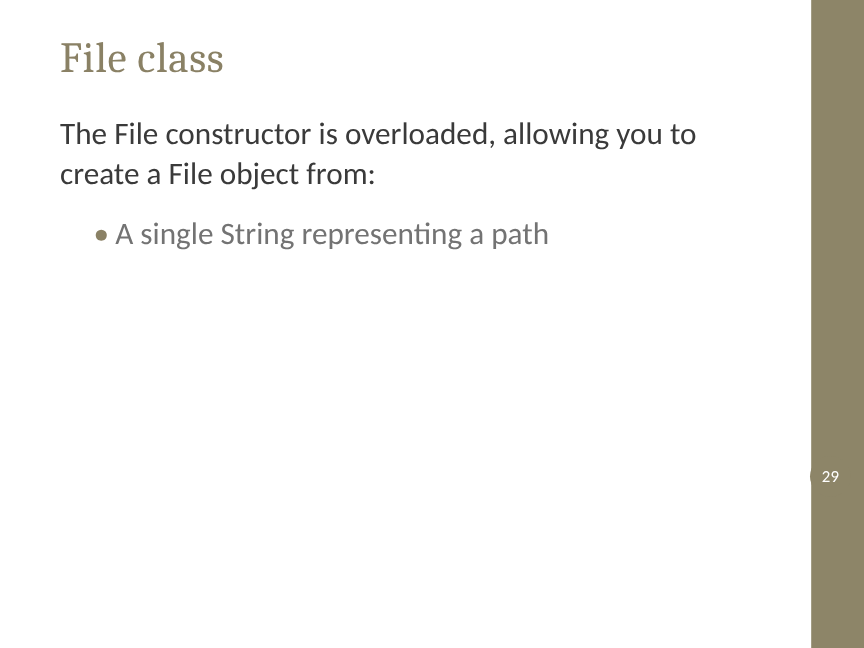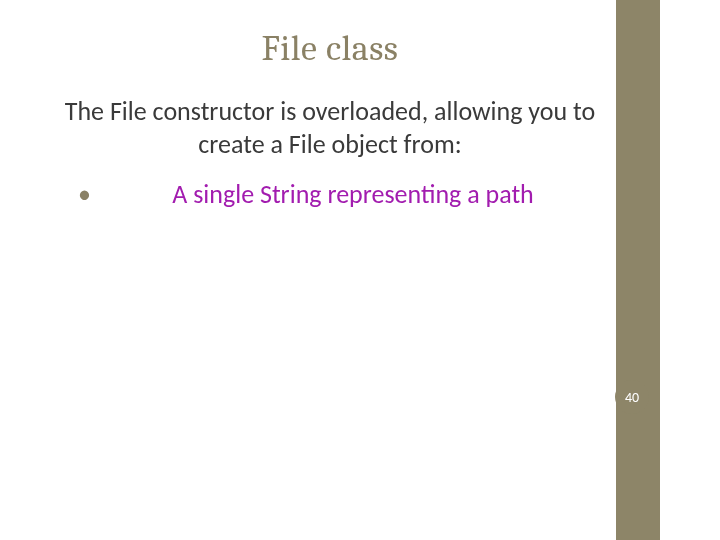--- a/index.html
+++ b/index.html
@@ -4,25 +4,24 @@
 <style>
   * { margin: 0; padding: 0; box-sizing: border-box; }
   html, body { width: 720px; height: 540px; }
   body {
     font-family: Calibri, "Segoe UI", Arial, sans-serif;
     background: #ffffff;
     position: relative;
     overflow: hidden;
   }
   .slide {
-    width: 660px;
+    width: 720px;
     height: 540px;
     position: relative;
     padding: 28px 50px 40px 50px;
-    text-align: center;
   }
   .title {
     font-family: Cambria, Georgia, "Times New Roman", serif;
     font-size: 36px;
     font-weight: 400;
     color: #8a8165;
     margin-bottom: 26px;
     letter-spacing: 0.5px;
   }
   .body-text {
@@ -37,21 +36,21 @@
   .bullets {
     list-style: none;
     padding-left: 28px;
   }
   .bullets li {
     position: relative;
     padding-left: 18px;
     margin-bottom: 4px;
     font-size: 26px;
     line-height: 1.28;
-    color: #a21caf;
+    color: #737373;
   }
   .bullets li::before {
     content: "•";
     position: absolute;
     left: 0;
     top: 0;
     color: #8a8165;
     font-size: 26px;
     line-height: 1.28;
   }
@@ -85,15 +84,15 @@
 <div class="slide">
   <h1 class="title">File  class</h1>
   <div class="body-text">
     <p class="intro">The File constructor is overloaded, allowing you to create a File object from:</p>
     <ul class="bullets">
       <li>A single String representing a path</li>
     </ul>
   </div>
   <div class="sidebar"></div>
   <div class="page-badge">
-    <span>40</span>
+    <span>29</span>
   </div>
 </div>
 
 </body></html>

